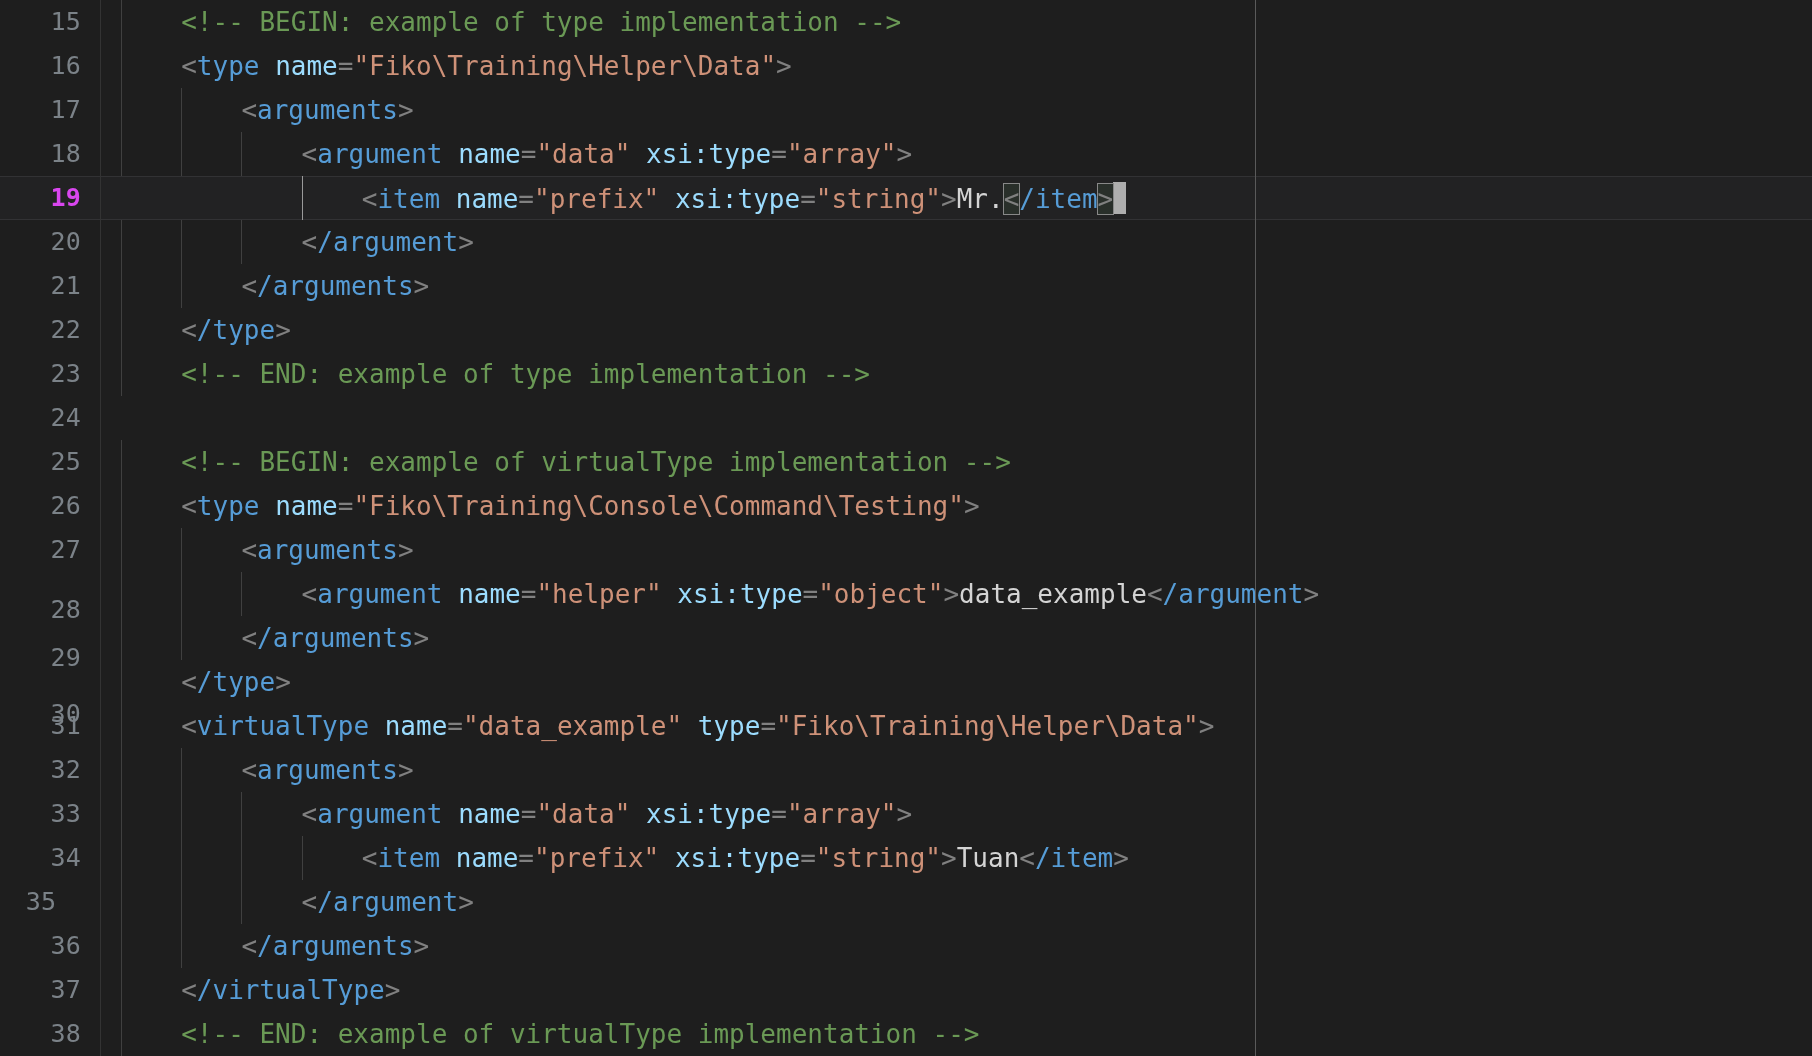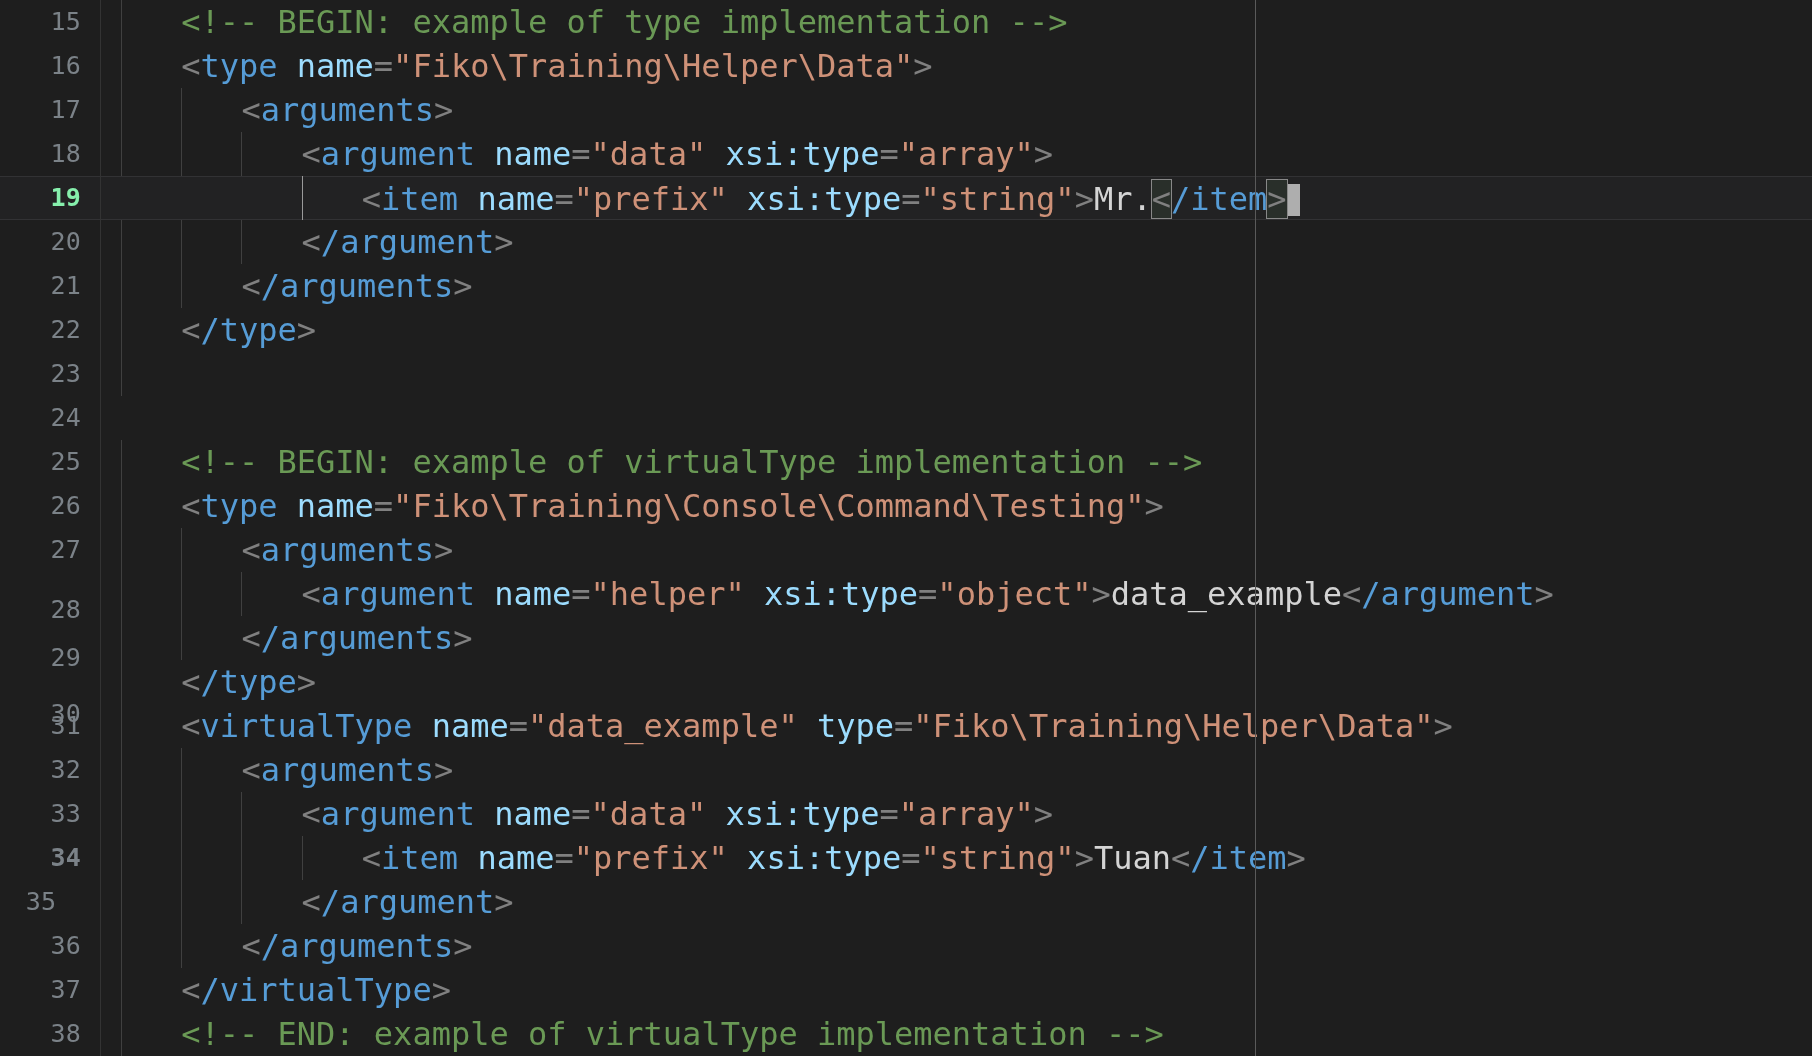--- a/index.html
+++ b/index.html
@@ -56,42 +56,42 @@
     right: 19px;
     width: 80px;
     height: 44px;
     line-height: 44px;
     text-align: right;
     font-size: 25px;
     color: #7b8288;
     letter-spacing: 0.2px;
   }
   .lnum.active {
-    color: #86efac;
+    color: #d946ef;
     font-weight: bold;
     margin-left: 28px;
   }
 
   
   #code {
     position: absolute;
     top: 0;
     left: 0;
     width: 1812px;
     height: 1056px;
     z-index: 3;
   }
   .line {
     position: absolute;
     left: 0;
     width: 1812px;
     height: 44px;
     line-height: 44px;
     white-space: pre;
-    font-size: 32px;
+    font-size: 26px;
     letter-spacing: 0px;
   }
   .line .txt {
     position: absolute;
     left: 121px;
     top: 0;
     height: 44px;
     line-height: 44px;
     white-space: pre;
   }
@@ -160,21 +160,21 @@
       <div class="lnum" style="top: 396px;">24</div>
       <div class="lnum" style="top: 440px;">25</div>
       <div class="lnum" style="top: 484px;">26</div>
       <div class="lnum" style="top: 528px;">27</div>
       <div class="lnum" style="top: 588px; text-align: right;">28</div>
       <div class="lnum" style="top: 616px; margin-top: 20px;">29</div>
       <div class="lnum" style="top: 692px; padding-left: 12px;">30</div>
       <div class="lnum" style="top: 704px;">31</div>
       <div class="lnum" style="top: 748px;">32</div>
       <div class="lnum" style="top: 792px;">33</div>
-      <div class="lnum" style="top: 836px; font-weight: bold;">34</div>
+      <div class="lnum" style="top: 836px;">34</div>
       <div class="lnum" style="top: 880px; text-align: center;">35</div>
       <div class="lnum" style="top: 924px;">36</div>
       <div class="lnum" style="top: 968px;">37</div>
       <div class="lnum" style="top: 1012px;">38</div>
     </div>
   <div id="gutter-sep"></div>
 
   <div id="code">
       <div class="line" style="top: 0px;"><span class="txt" style="left: 181.2px;"><span class="c-comment">&lt;!-- BEGIN: example of type implementation --&gt;</span></span></div>
       <div class="iguide" style="left: 121px; top: 0px;"></div>
@@ -191,20 +191,21 @@
       <div class="iguide active-guide" style="left: 301.6px; top: 176px;"></div>
       <div class="line" style="top: 220px;"><span class="txt" style="left: 301.6px;"><span class="c-brk">&lt;</span><span class="c-tag">/argument</span><span class="c-brk">&gt;</span></span></div>
       <div class="iguide" style="left: 121px; top: 220px;"></div>
       <div class="iguide" style="left: 181.2px; top: 220px;"></div>
       <div class="iguide" style="left: 241.4px; top: 220px;"></div>
       <div class="line" style="top: 264px;"><span class="txt" style="left: 241.4px;"><span class="c-brk">&lt;</span><span class="c-tag">/arguments</span><span class="c-brk">&gt;</span></span></div>
       <div class="iguide" style="left: 121px; top: 264px;"></div>
       <div class="iguide" style="left: 181.2px; top: 264px;"></div>
       <div class="line" style="top: 308px;"><span class="txt" style="left: 181.2px;"><span class="c-brk">&lt;</span><span class="c-tag">/type</span><span class="c-brk">&gt;</span></span></div>
       <div class="iguide" style="left: 121px; top: 308px;"></div>
+      <div class="line" style="top: 352px;"><span class="txt" style="left: 181.2px;"><span class="c-comment">&lt;!-- END: example of type implementation --&gt;</span></span></div>
       <div class="iguide" style="left: 121px; top: 352px;"></div>
       <div class="line" style="top: 396px;"><span class="txt" style="left: 121px;"></span></div>
       <div class="line" style="top: 440px;"><span class="txt" style="left: 181.2px;"><span class="c-comment">&lt;!-- BEGIN: example of virtualType implementation --&gt;</span></span></div>
       <div class="iguide" style="left: 121px; top: 440px;"></div>
       <div class="line" style="top: 484px;"><span class="txt" style="left: 181.2px;"><span class="c-brk">&lt;</span><span class="c-tag">type</span><span class="c-text"> </span><span class="c-attr">name</span><span class="c-brk">=</span><span class="c-val">"Fiko\Training\Console\Command\Testing"</span><span class="c-brk">&gt;</span></span></div>
       <div class="iguide" style="left: 121px; top: 484px;"></div>
       <div class="line" style="top: 528px;"><span class="txt" style="left: 241.4px;"><span class="c-brk">&lt;</span><span class="c-tag">arguments</span><span class="c-brk">&gt;</span></span></div>
       <div class="iguide" style="left: 121px; top: 528px;"></div>
       <div class="iguide" style="left: 181.2px; top: 528px;"></div>
       <div class="line" style="top: 572px;"><span class="txt" style="left: 301.6px;"><span class="c-brk">&lt;</span><span class="c-tag">argument</span><span class="c-text"> </span><span class="c-attr">name</span><span class="c-brk">=</span><span class="c-val">"helper"</span><span class="c-text"> </span><span class="c-attr">xsi:type</span><span class="c-brk">=</span><span class="c-val">"object"</span><span class="c-brk">&gt;</span><span class="c-text">data_example</span><span class="c-brk">&lt;</span><span class="c-tag">/argument</span><span class="c-brk">&gt;</span></span></div>

